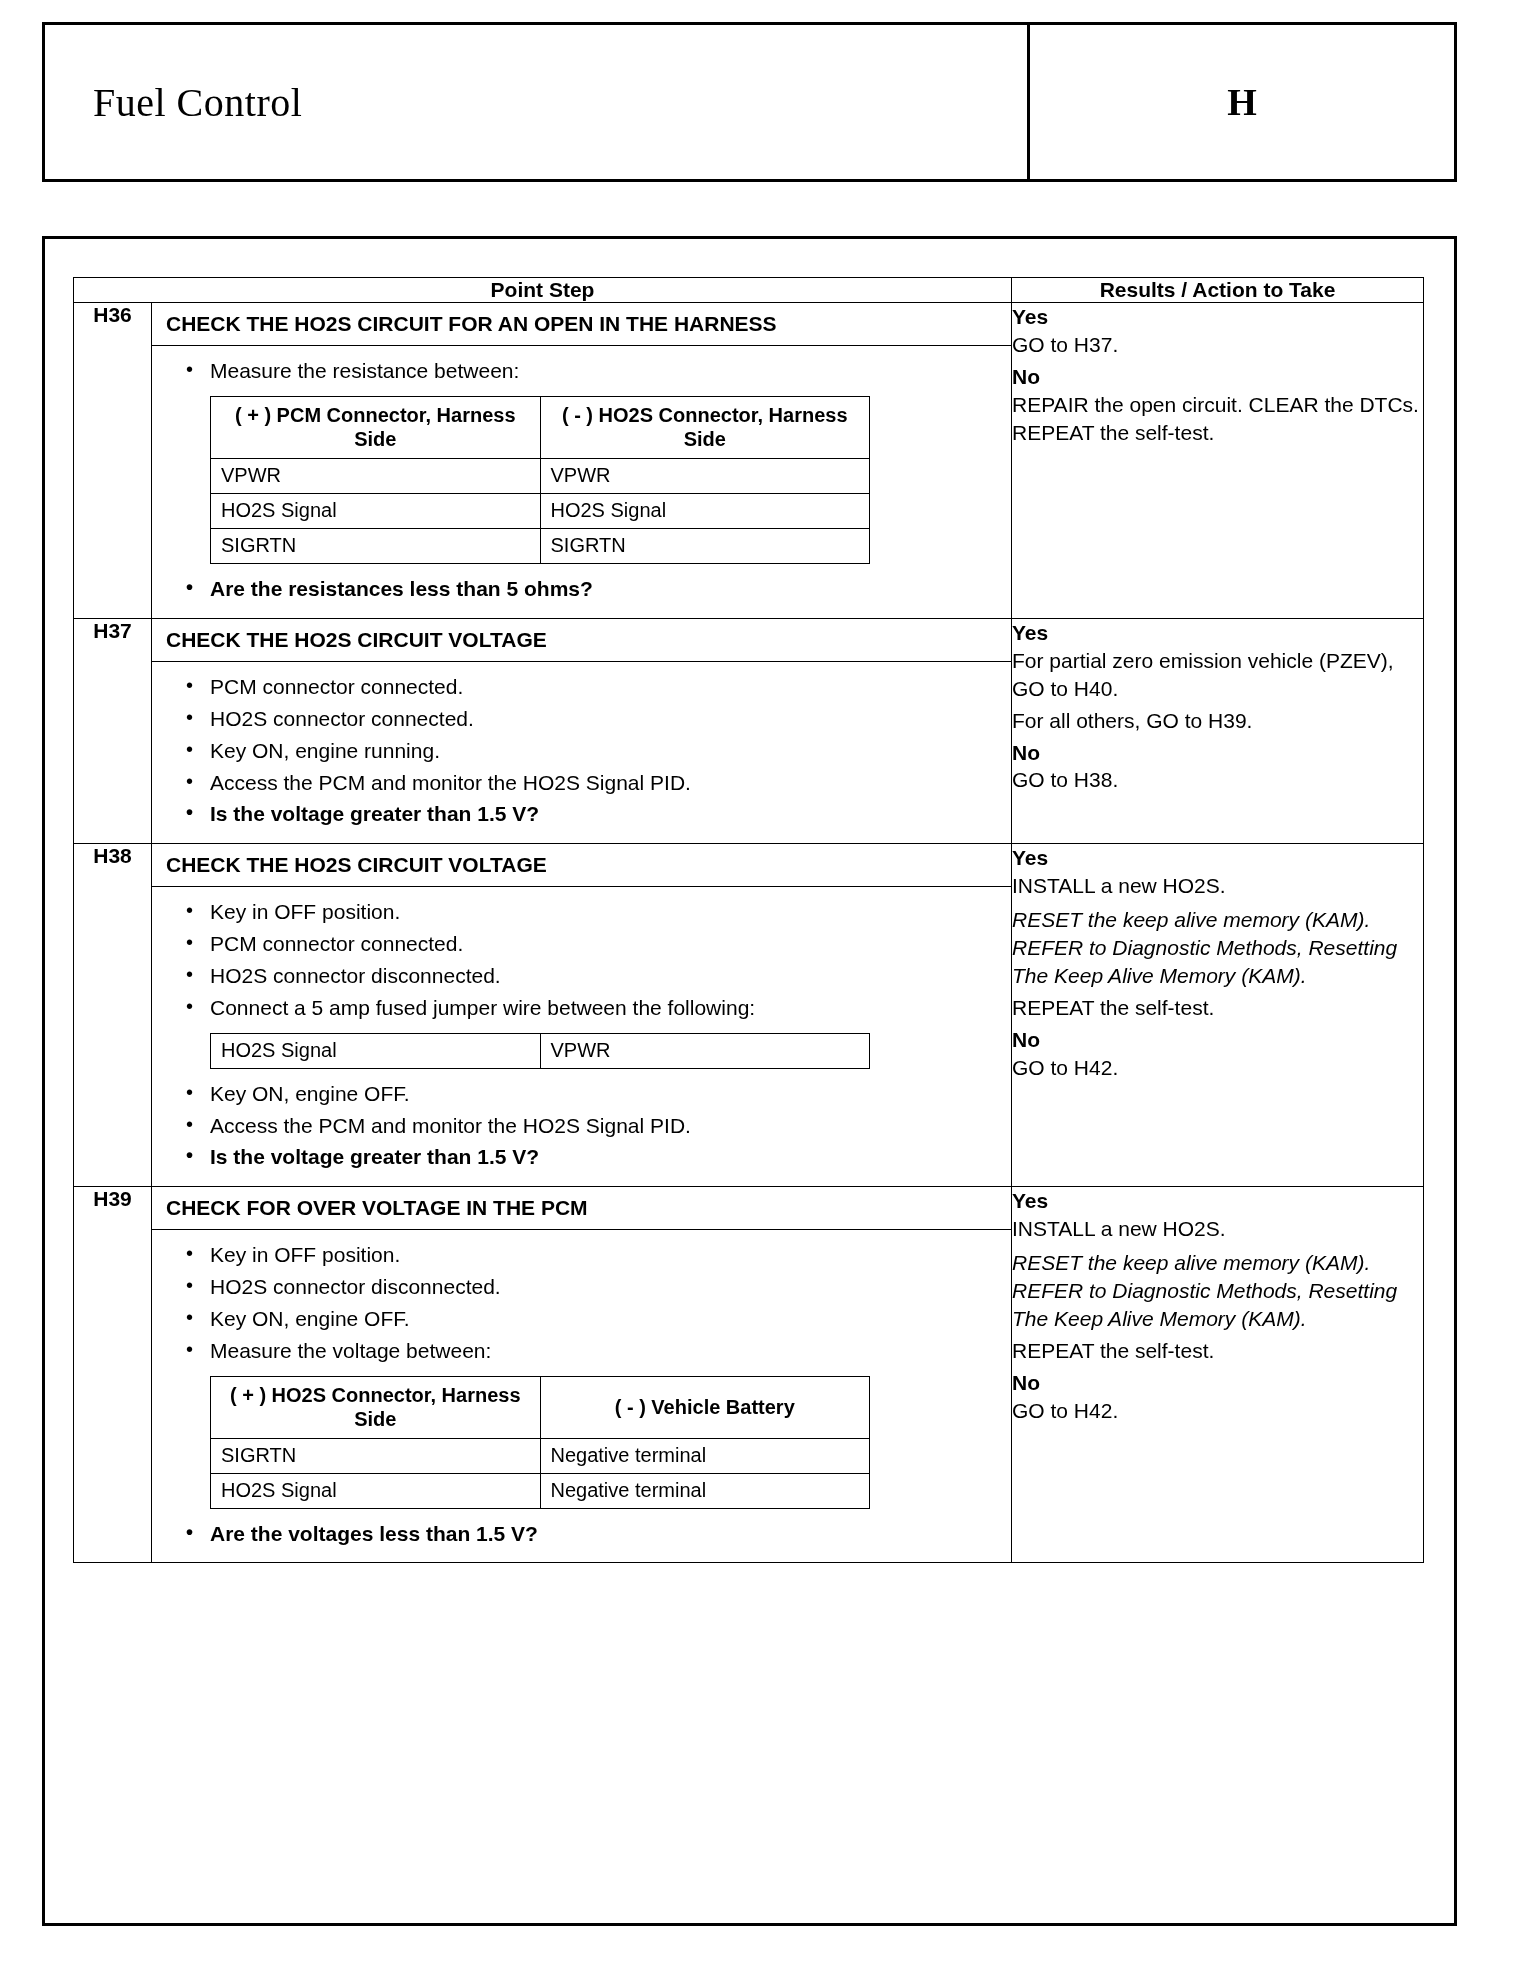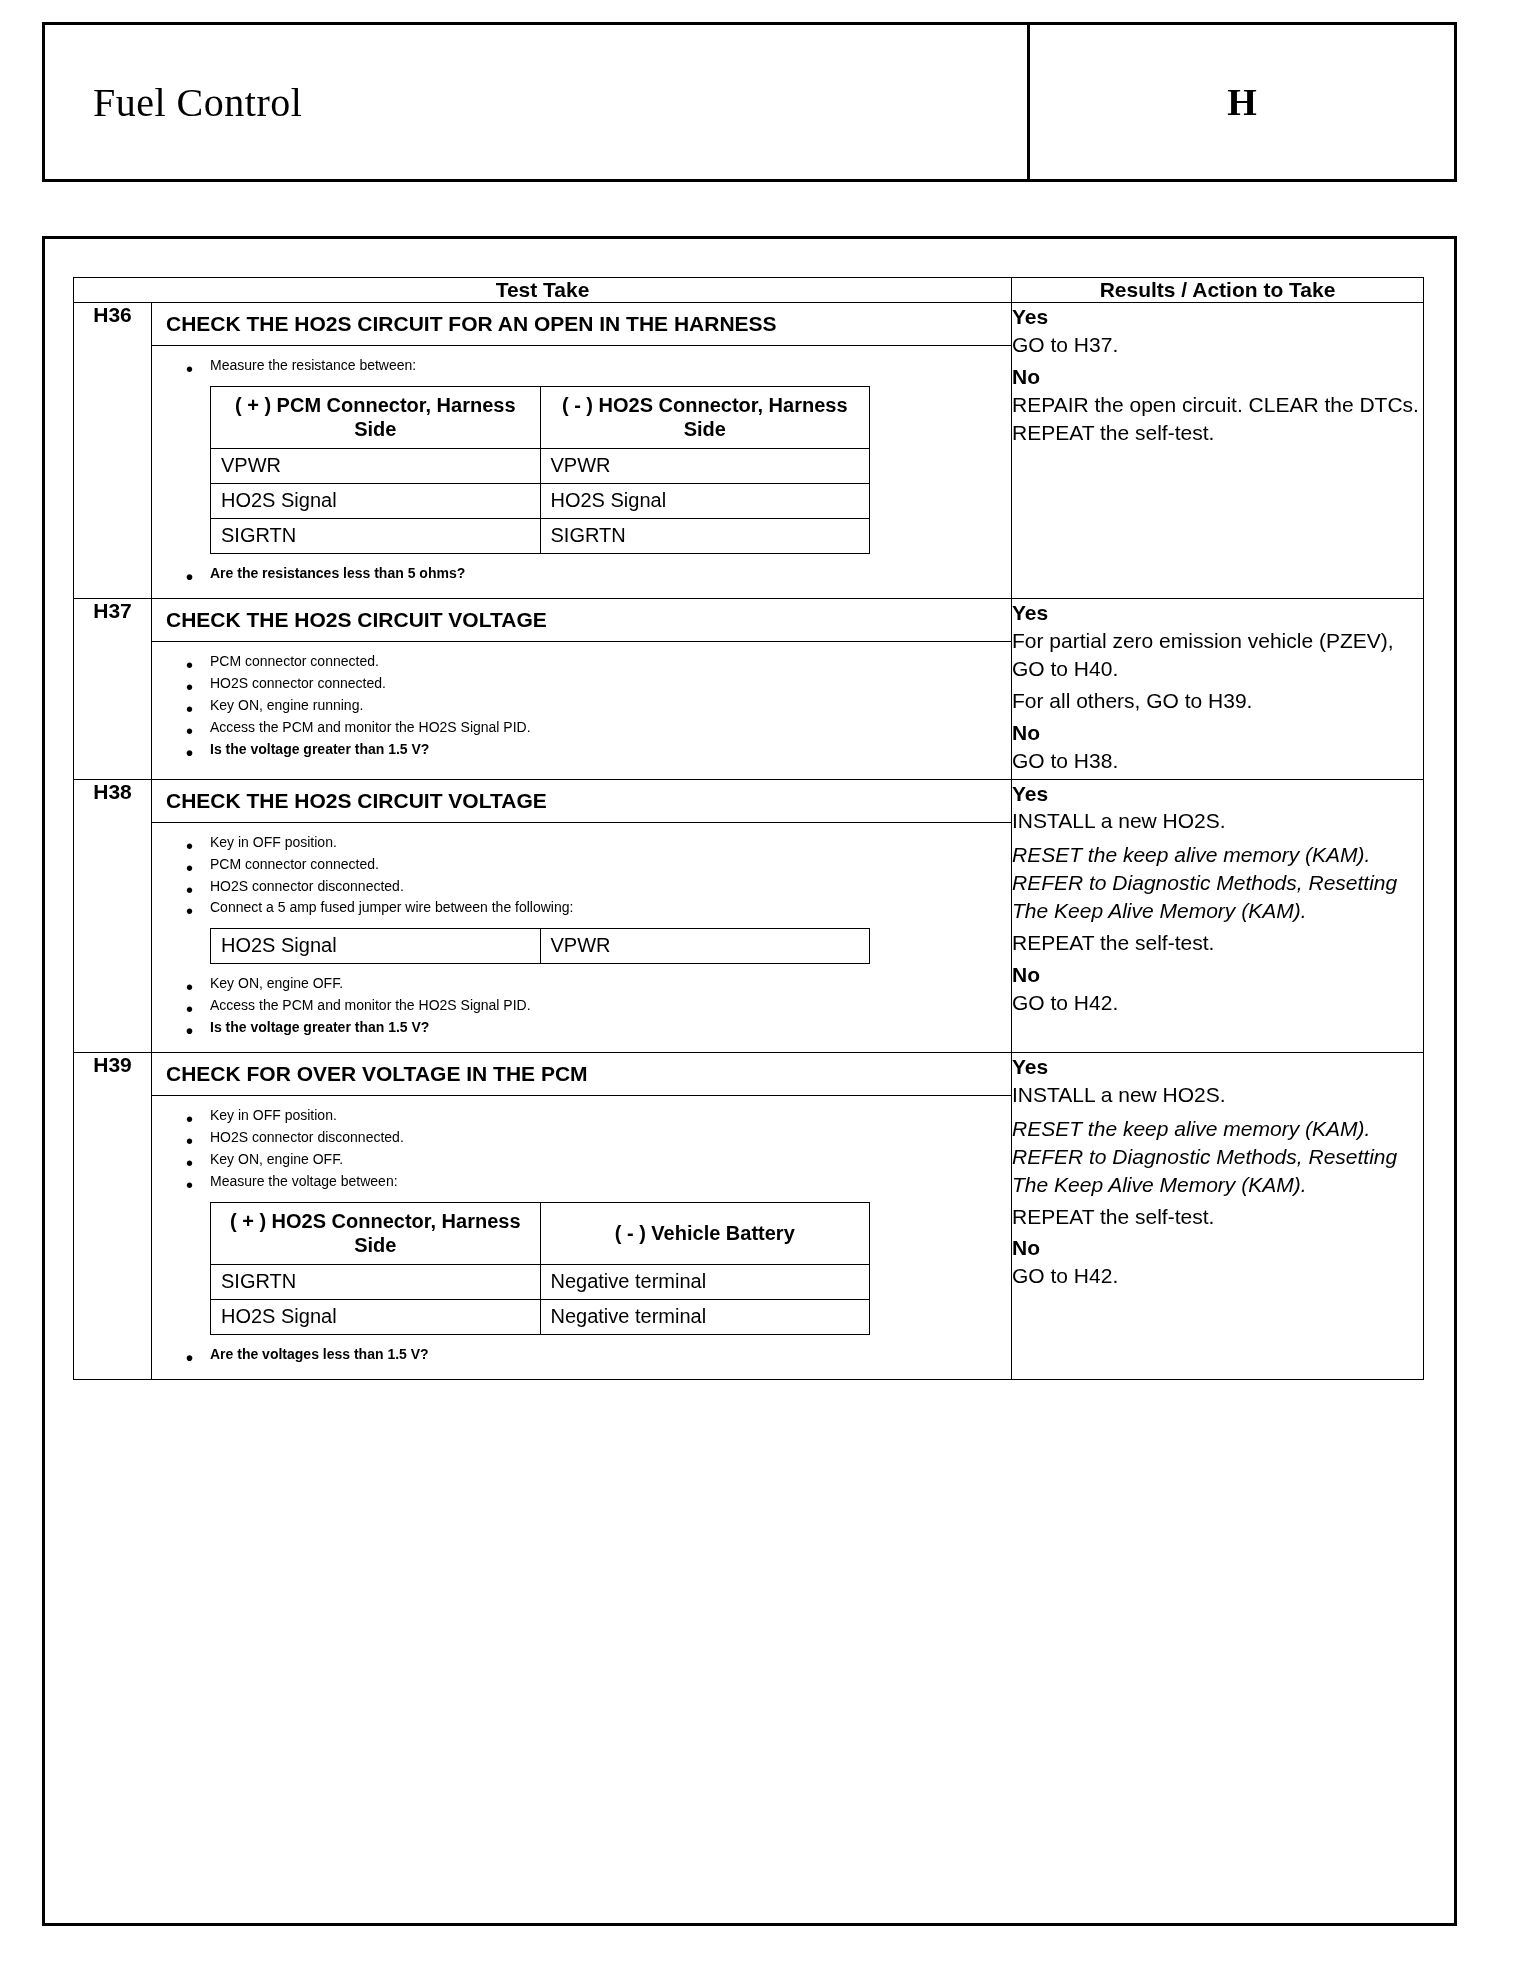--- a/index.html
+++ b/index.html
@@ -117,21 +117,21 @@
   }
 
   ul.bullets {
     list-style: none;
     margin: 0;
     padding: 0;
   }
   ul.bullets li {
     position: relative;
     padding-left: 44px;
-    font-size: 14px;
+    font-size: 21px;
     line-height: 1.42;
     margin: 0 0 2px 0;
   }
   ul.bullets li::before {
     content: "\2022";
     position: absolute;
     left: 20px;
     top: -1px;
     font-size: 20px;
   }
@@ -194,21 +194,21 @@
   <div class="outer-frame">
 
     <table class="main-table">
       <colgroup>
         <col class="c-id">
           <col class="c-step">
           <col class="c-res">
       </colgroup>
       <thead>
         <tr>
-          <th class="th-step" colspan="2">Test Take</th>
+          <th class="th-step" colspan="2">Point Step</th>
           <th class="th-res">Results / Action to Take</th>
         </tr>
       </thead>
       <tbody>
 
         <tr>
           <td class="id-cell">H36</td>
           <td class="step-cell">
             <div class="step-title">CHECK THE HO2S CIRCUIT FOR AN OPEN IN THE HARNESS</div>
             <div class="step-body">

